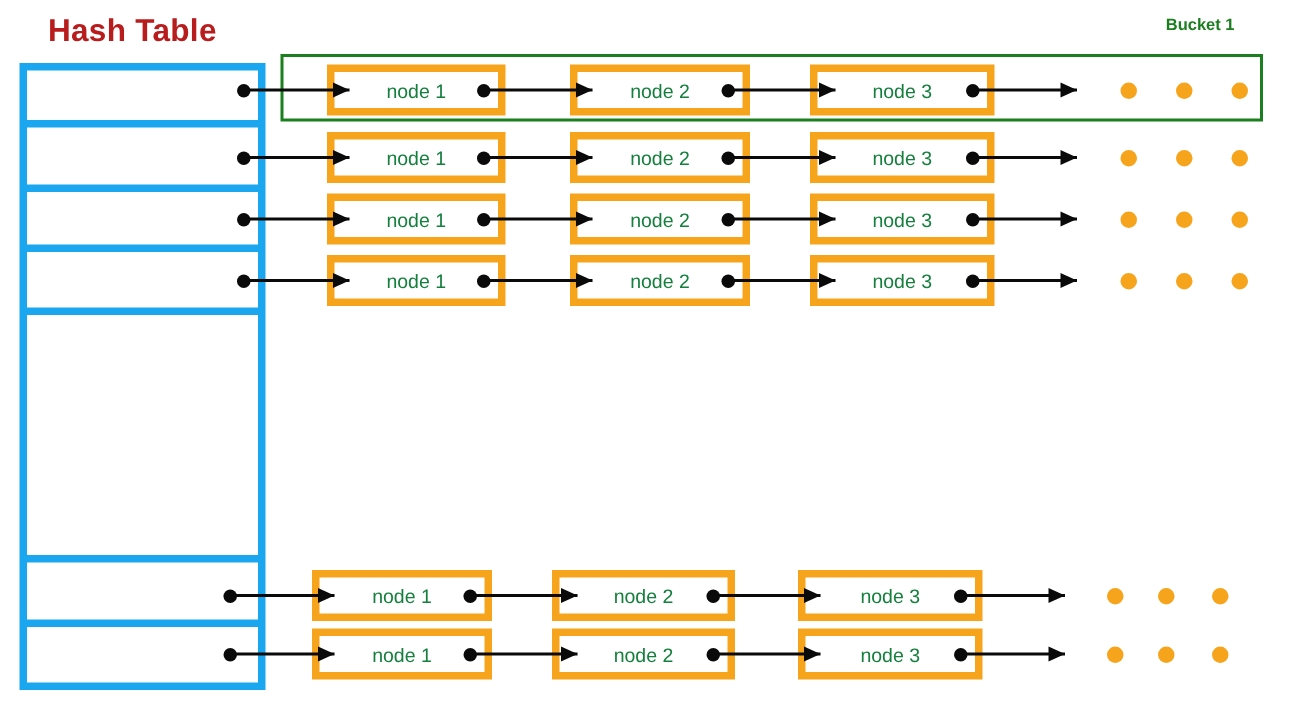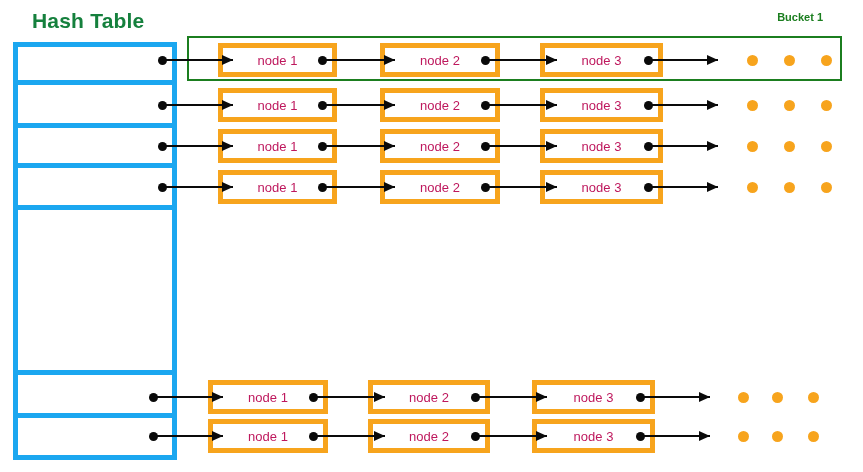--- a/index.html
+++ b/index.html
@@ -19,21 +19,21 @@
     height: 472px;
     background: #ffffff;
     overflow: hidden;
   }
   .title {
     position: absolute;
     left: 32px;
     top: 9px;
     font-size: 21px;
     font-weight: bold;
-    color: #15803d;
+    color: #b91c1c;
     letter-spacing: 0.2px;
   }
   .bucket-label {
     position: absolute;
     right: 40px;
     top: 11px;
     font-size: 11px;
     font-weight: bold;
     color: var(--green);
   }
@@ -66,21 +66,21 @@
   }
   .node {
     position: absolute;
     height: 34px;
     border: 5px solid var(--orange);
     background: #ffffff;
     display: flex;
     align-items: center;
     justify-content: center;
     font-size: 13px;
-    color: #be185d;
+    color: #15803d;
     z-index: 2;
   }
   .arrow {
     position: absolute;
     height: 2px;
     background: var(--ink);
     z-index: 3;
   }
   .arrow::before {
     content: "";

